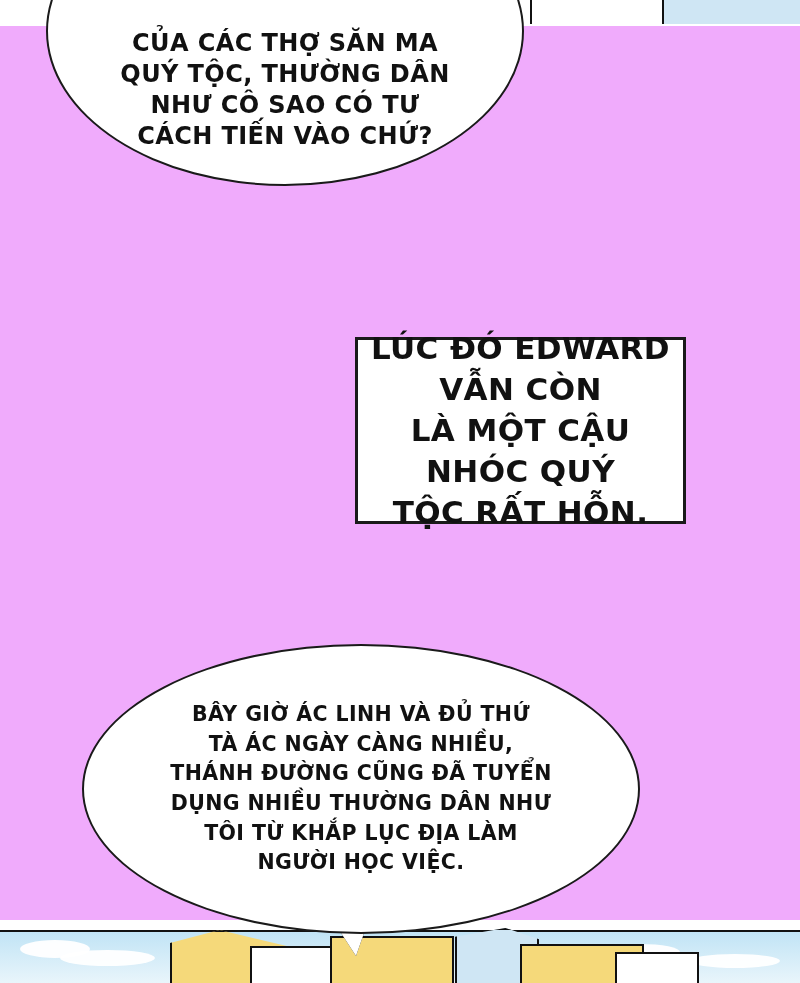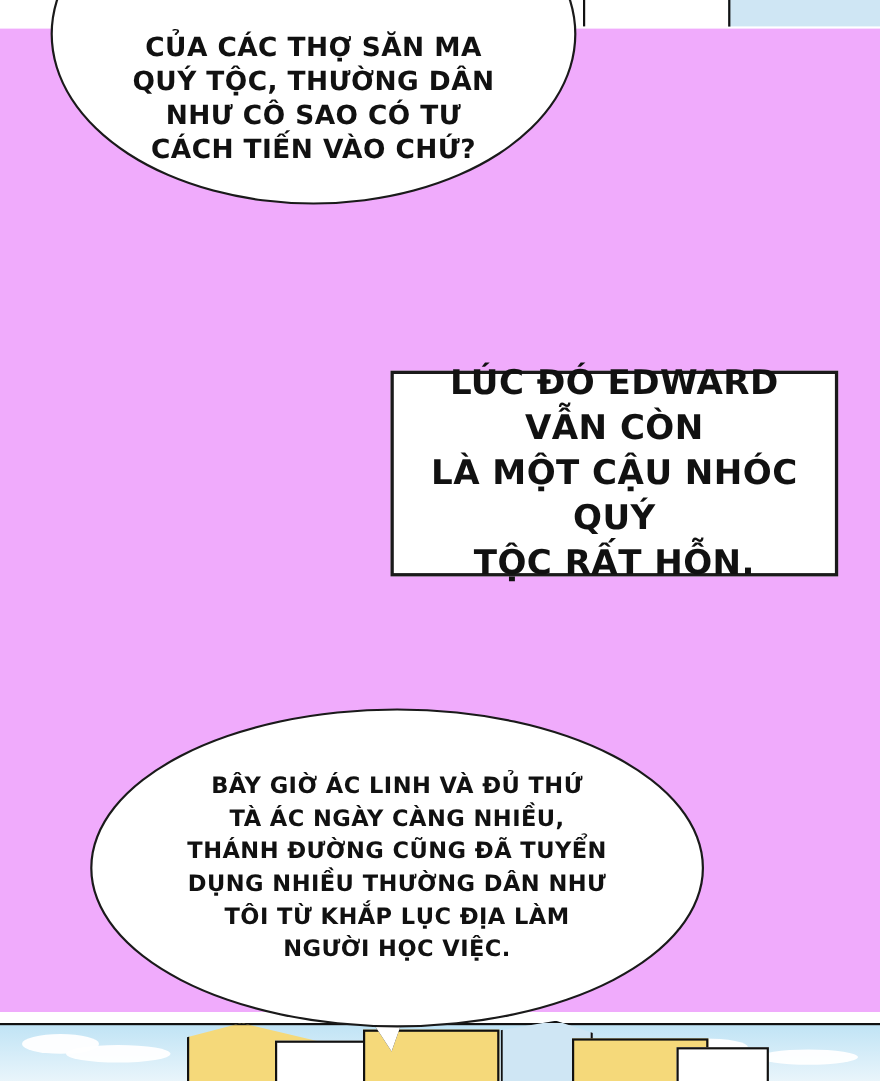--- a/index.html
+++ b/index.html
@@ -144,21 +144,21 @@
   #bubble-top .bubble-text {
     font-size: 24px;
     font-weight: 600;
     padding-top: 118px;
   }
 
   
   #bubble-narration {
     left: 355px;
     top: 337px;
-    width: 407px;
+    width: 331px;
     height: 187px;
   }
   #bubble-narration .bubble-text {
     font-size: 31px;
     font-weight: 800;
     line-height: 1.32;
     padding: 0 10px;
   }
 
   

